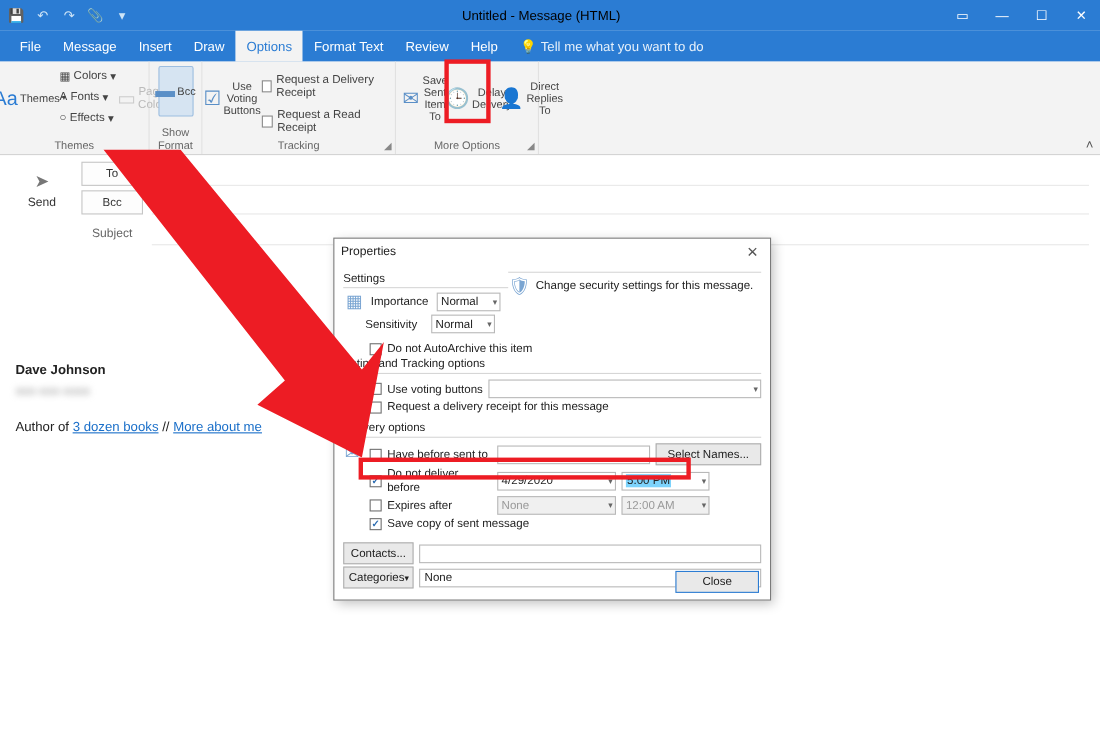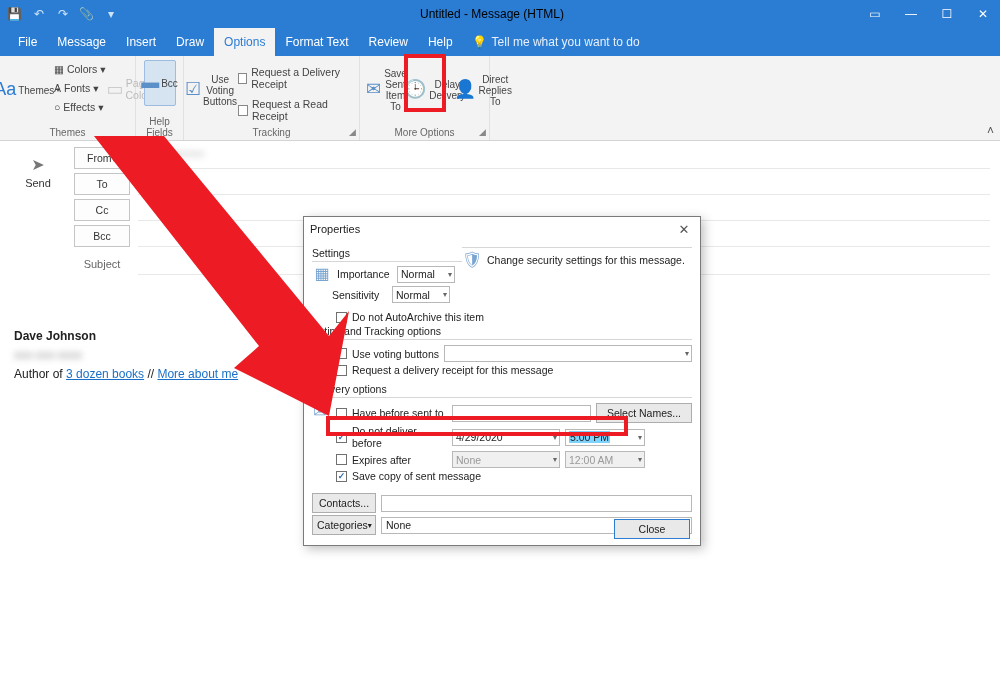--- a/index.html
+++ b/index.html
@@ -133,21 +133,21 @@
     <div class="group-label">Themes</div>
   </div>
 
   <div class="ribbon-group" style="width:48px">
     <div class="group-content" style="justify-content:center">
       <div class="big-btn" style="background:#d6e4f2;border:1px solid #9cbde0;width:32px;height:46px;border-radius:2px">
         <div class="ico" style="color:#5a8fc7">▬</div>
         <div>Bcc</div>
       </div>
     </div>
-    <div class="group-label">Help Fields</div>
+    <div class="group-label">Show Format</div>
   </div>
 
   <div class="ribbon-group" style="width:176px;position:relative">
     <div class="group-content">
       <div class="big-btn">
         <div class="ico" style="color:#5a8fc7">☑</div>
         <div style="white-space:pre-line">Use Voting
 Buttons</div>
       </div>
       <div class="small-stack" style="gap:8px;padding-top:6px">
@@ -191,46 +191,38 @@
 </div>
 
 <div class="compose">
   <div style="display:flex;gap:8px">
     <div class="send-btn">
       <span style="font-size:16px;color:#777">➤</span>
       <span>Send</span>
     </div>
     <div style="flex:1">
       <div class="field-row">
-        <div class="addr-btn"><span>From</span> ▾</div>
-        <div class="addr-input"><span style="filter:blur(3px);color:#bbb">xxxxxxxxxxxx</span></div>
-      </div>
-      <div class="field-row">
         <div class="addr-btn">To</div>
-        <div class="addr-input"></div>
-      </div>
-      <div class="field-row">
-        <div class="addr-btn">Cc</div>
         <div class="addr-input"></div>
       </div>
       <div class="field-row">
         <div class="addr-btn">Bcc</div>
         <div class="addr-input"></div>
       </div>
       <div class="field-row" style="margin-top:6px">
         <div style="width:56px;text-align:center;color:#666;font-size:11px">Subject</div>
         <div class="addr-input"></div>
       </div>
     </div>
   </div>
 
   <div class="sig">
     <div><b>Dave Johnson</b></div>
     <div class="blur">xxx-xxx-xxxx</div>
-    <div style="">
+    <div style="margin-top:14px">
       <span>Author of </span><a href="#">3 dozen books</a><span> // </span><a href="#">More about me</a>
     </div>
   </div>
 </div>
 
 <svg class="bigarrow" viewBox="0 0 280 280">
   <polygon points="20,0 90,0 255,200 275,175 255,280 160,232 185,210" fill="#ed1c24"></polygon>
 </svg>
 
 <div class="redbox delay"></div>

